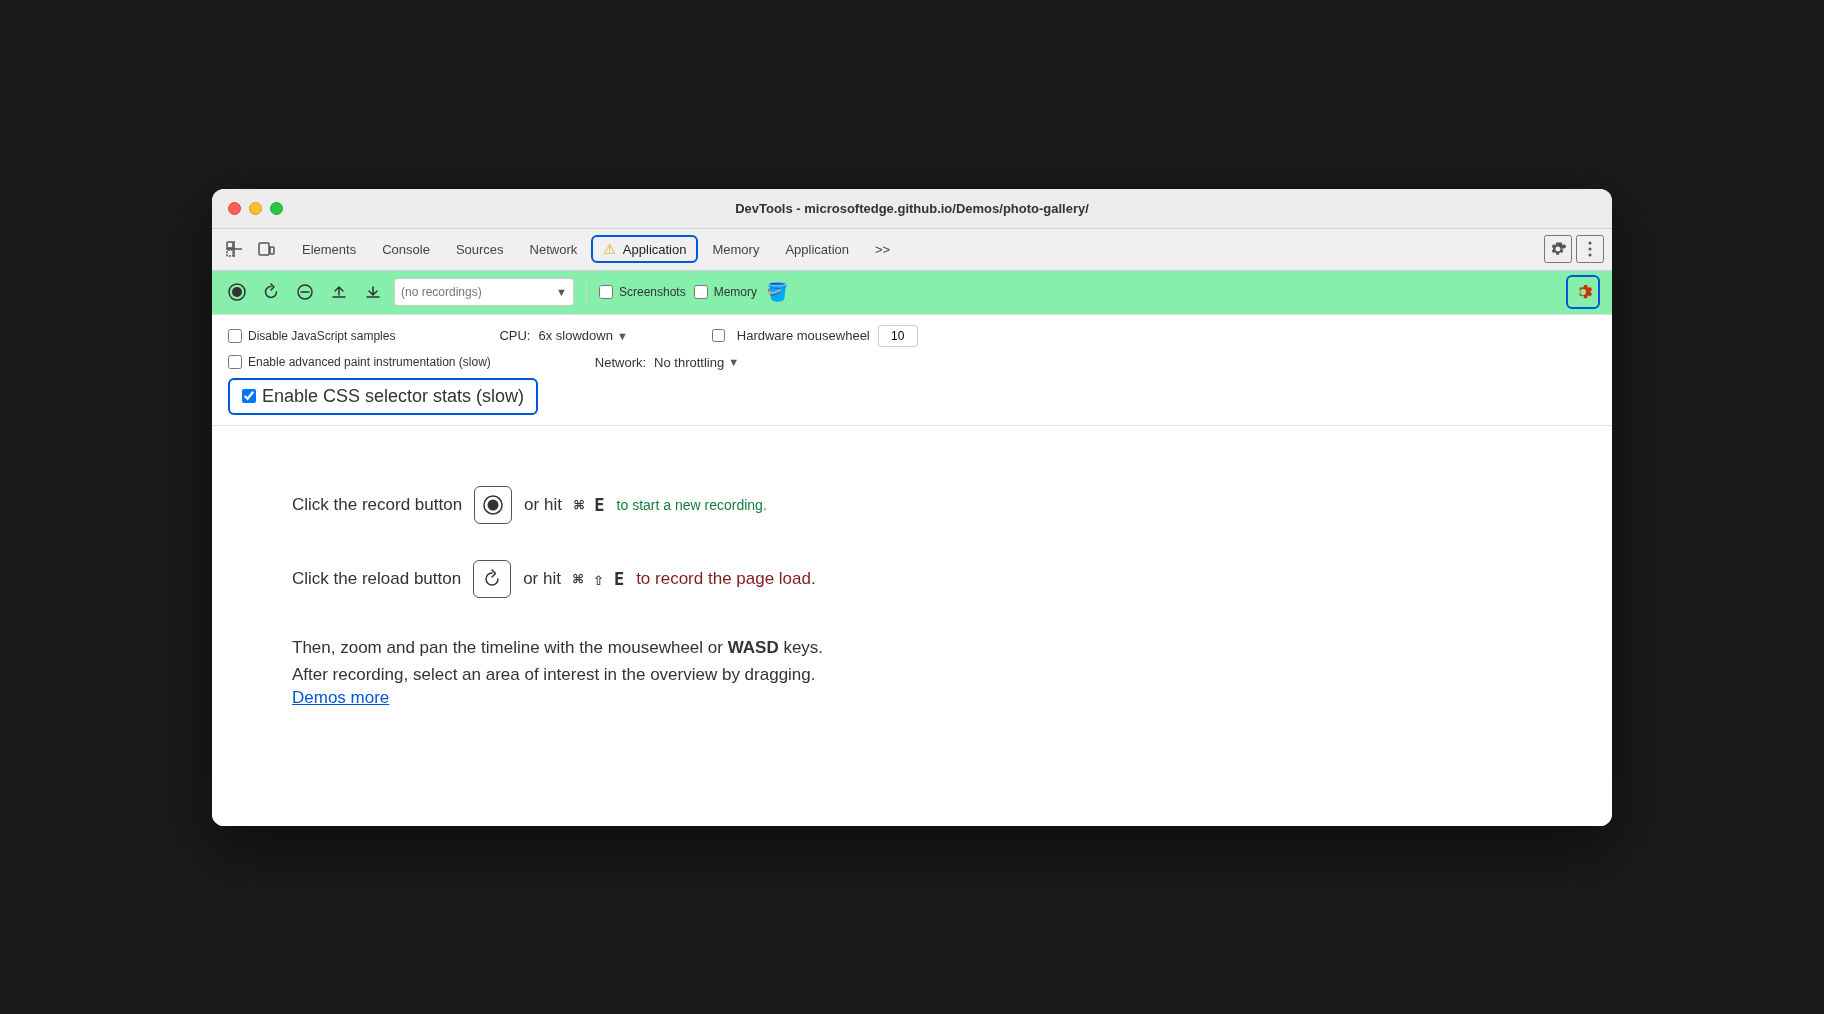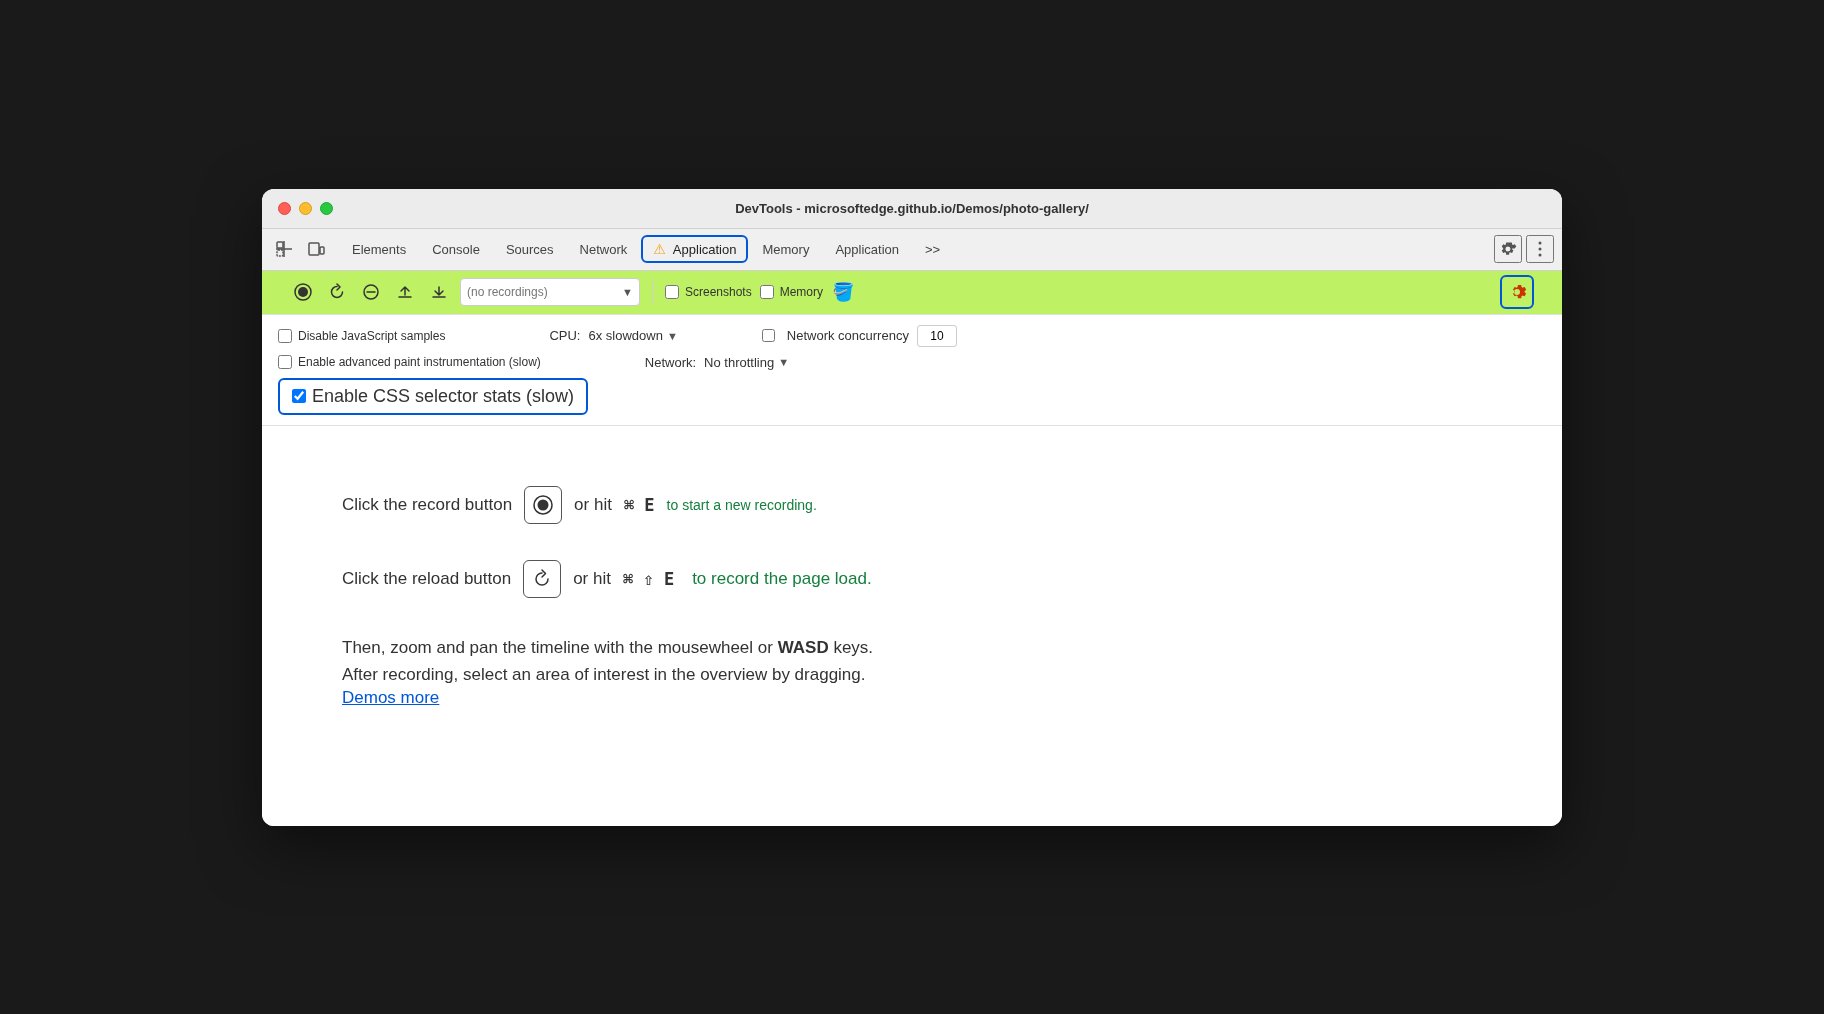--- a/index.html
+++ b/index.html
@@ -6,21 +6,21 @@
     body {
       background: #1a1a1a;
       display: flex;
       justify-content: center;
       align-items: center;
       min-height: 100vh;
       font-family: -apple-system, BlinkMacSystemFont, 'Segoe UI', sans-serif;
     }
 
     .window {
-      width: 1300px;
+      width: 1400px;
       background: #f5f5f5;
       border-radius: 12px;
       box-shadow: 0 20px 60px rgba(0,0,0,0.5);
       overflow: hidden;
     }
 
     
     .title-bar {
       background: #ececec;
       border-bottom: 1px solid #d0d0d0;
@@ -130,23 +130,23 @@
       display: flex;
       align-items: center;
       justify-content: center;
       cursor: pointer;
       color: #555;
       font-size: 17px;
     }
 
     
     .perf-toolbar {
-      background: #bef264;
+      background: #86efac;
       border-bottom: 1px solid #e0e0e0;
-      padding: 6px 28px;
+      padding: 6px 12px;
       display: flex;
       align-items: center;
       gap: 8px;
       height: 44px;
     }
 
     .perf-btn {
       width: 26px;
       height: 26px;
       display: flex;
@@ -482,21 +482,21 @@
       <div style="margin-left: 80px;" class="cpu-group">
         <span>CPU:</span>
         <div class="cpu-select">
           <span>6x slowdown</span>
           <span class="arrow-down">▼</span>
         </div>
       </div>
 
       <div style="margin-left: 60px;" class="hw-group">
         <input type="checkbox" style="">
-        <label style="font-size:13px; color:#333; margin-left:4px;">Network concurrency</label>
+        <label style="font-size:13px; color:#333; margin-left:4px;">Hardware mousewheel</label>
         <input type="text" class="hw-input" value="10" style="">
       </div>
     </div>
 
     <div class="settings-row">
       <label class="checkbox-label">
         <input type="checkbox" style="">
         <span>Enable advanced paint instrumentation (slow)</span>
       </label>
 
@@ -535,21 +535,21 @@
     <div class="instruction-block">
       <span style="font-size:17px; color:#333;">Click the reload button</span>
       <div class="instruction-icon">
         <svg width="22" height="22" viewBox="0 0 22 22" fill="none" stroke="#333" stroke-width="1.5">
           <path d="M17 11A6 6 0 1 1 11 5" stroke-linecap="round"></path>
           <path d="M11 2l3.5 3.5L11 9" stroke-linecap="round" stroke-linejoin="round"></path>
         </svg>
       </div>
       <span style="font-size:17px; color:#333;">or hit</span>
       <span class="kbd" style="font-size:17px;">⌘ ⇧ E</span>
-      <span style="font-size:17px; color:#15803d;margin-left:6px;">to record the page load.</span>
+      <span style="font-size:17px; color:#7f1d1d;">to record the page load.</span>
     </div>
 
     <div class="info-block">
       <p class="info-text">
         <span>Then, zoom and pan the timeline with the mousewheel or</span>
         <strong>WASD</strong>
         <span>keys.</span>
       </p>
       <p class="info-text">After recording, select an area of interest in the overview by dragging.</p>
       <a class="learn-more" href="#">Demos more</a>

